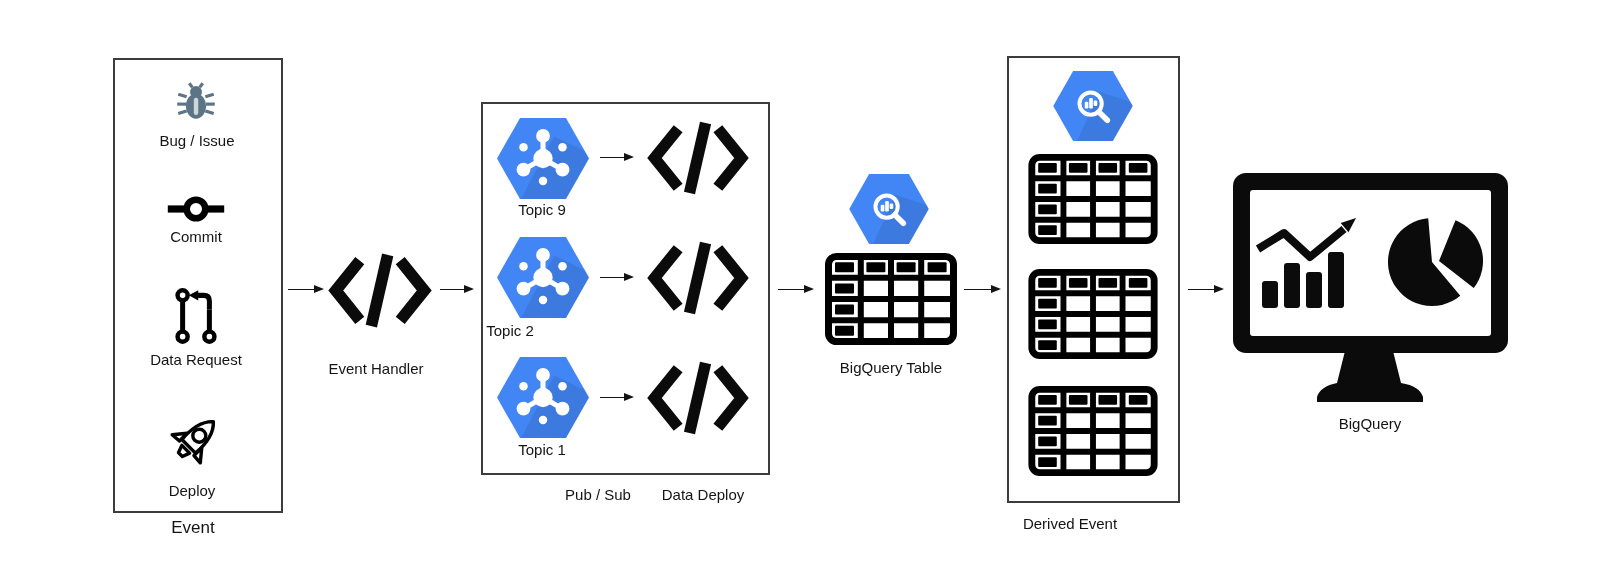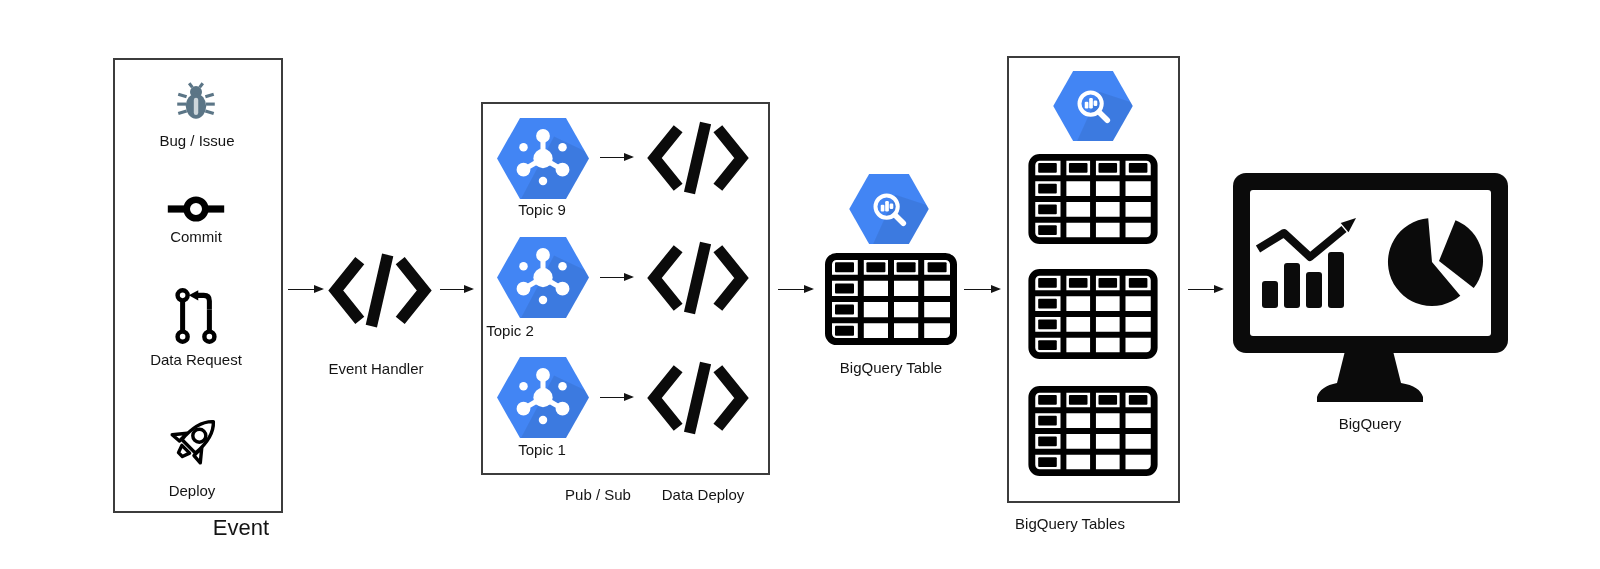--- a/index.html
+++ b/index.html
@@ -3,21 +3,21 @@
 <meta charset="utf-8">
 <style>
   html,body{margin:0;padding:0;background:#fff;}
   .canvas{position:relative;width:1600px;height:569px;background:#ffffff;
           font-family:"Liberation Sans",sans-serif;color:#141414;overflow:hidden;}
   .frame{position:absolute;border:2px solid #3c3c3c;background:#fff;box-sizing:border-box;}
   .abs{position:absolute;}
   .lbl{position:absolute;transform:translate(-50%,-50%);font-size:15px;line-height:1.1;
        white-space:nowrap;text-align:center;color:#141414;}
   .lbl-lg{font-size:15px;}
-  .lbl-xl{font-size:22px;margin-left:48px;}
+  .lbl-xl{font-size:17px;}
   .arrow{position:absolute;height:0;border-top:1.7px solid #141414;}
   .arrow:after{content:"";position:absolute;right:-2px;top:-5.1px;width:0;height:0;
        border-left:10px solid #141414;border-top:4.3px solid transparent;border-bottom:4.3px solid transparent;}
   svg{display:block;}
 </style>
 </head>
 <body>
 
 <div class="canvas">
 
@@ -207,21 +207,21 @@
     </svg>
   <svg class="abs" style="left:1026px;top:153px;" width="134" height="92" viewBox="0 0 134 94">
       <use href="#sym-table"></use>
     </svg>
   <svg class="abs" style="left:1026px;top:268px;" width="134" height="92" viewBox="0 0 134 94">
       <use href="#sym-table"></use>
     </svg>
   <svg class="abs" style="left:1026px;top:385px;" width="134" height="92" viewBox="0 0 134 94">
       <use href="#sym-table"></use>
     </svg>
-  <div class="lbl lbl-lg" style="left:1070px;top:524px;">BigQuery Tables</div>
+  <div class="lbl lbl-lg" style="left:1070px;top:524px;">Derived Event</div>
 
   <div class="arrow" style="left:1188px;top:289px;width:34px;"></div>
 
   <svg class="abs" style="left:1233px;top:173px;" width="275" height="230" viewBox="0 0 275 230">
     <rect x="0" y="0" width="275" height="180" rx="13" fill="#0b0b0b"></rect>
     <rect x="17" y="17" width="241" height="146" rx="3" fill="#fff"></rect>
     <path d="M112,178 L160,178 L168,210 C181,212 188,217 190,224 L190,229 L84,229 L84,224 C86,217 93,212 104,210 Z" fill="#0b0b0b"></path>
     <g fill="#0b0b0b">
       <rect x="29" y="108" width="16" height="27" rx="3"></rect>
       <rect x="51" y="90" width="16" height="45" rx="3"></rect>

